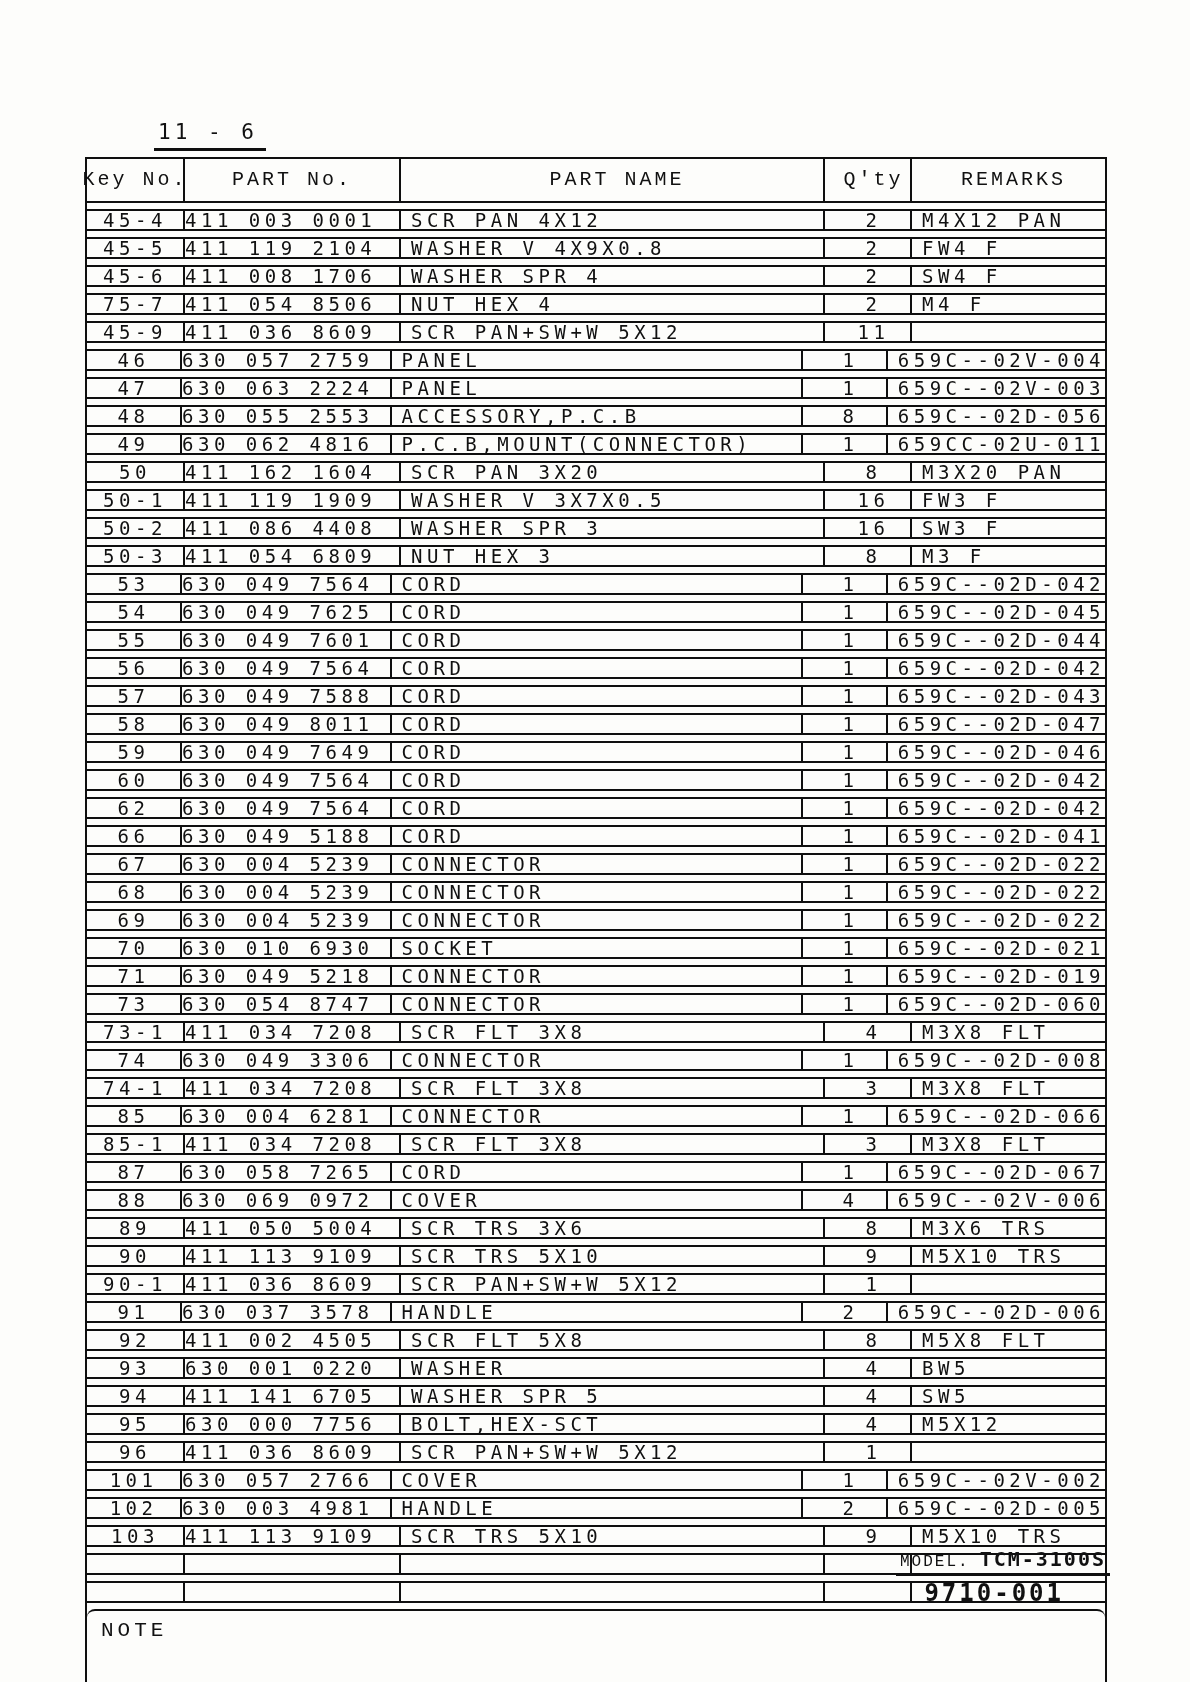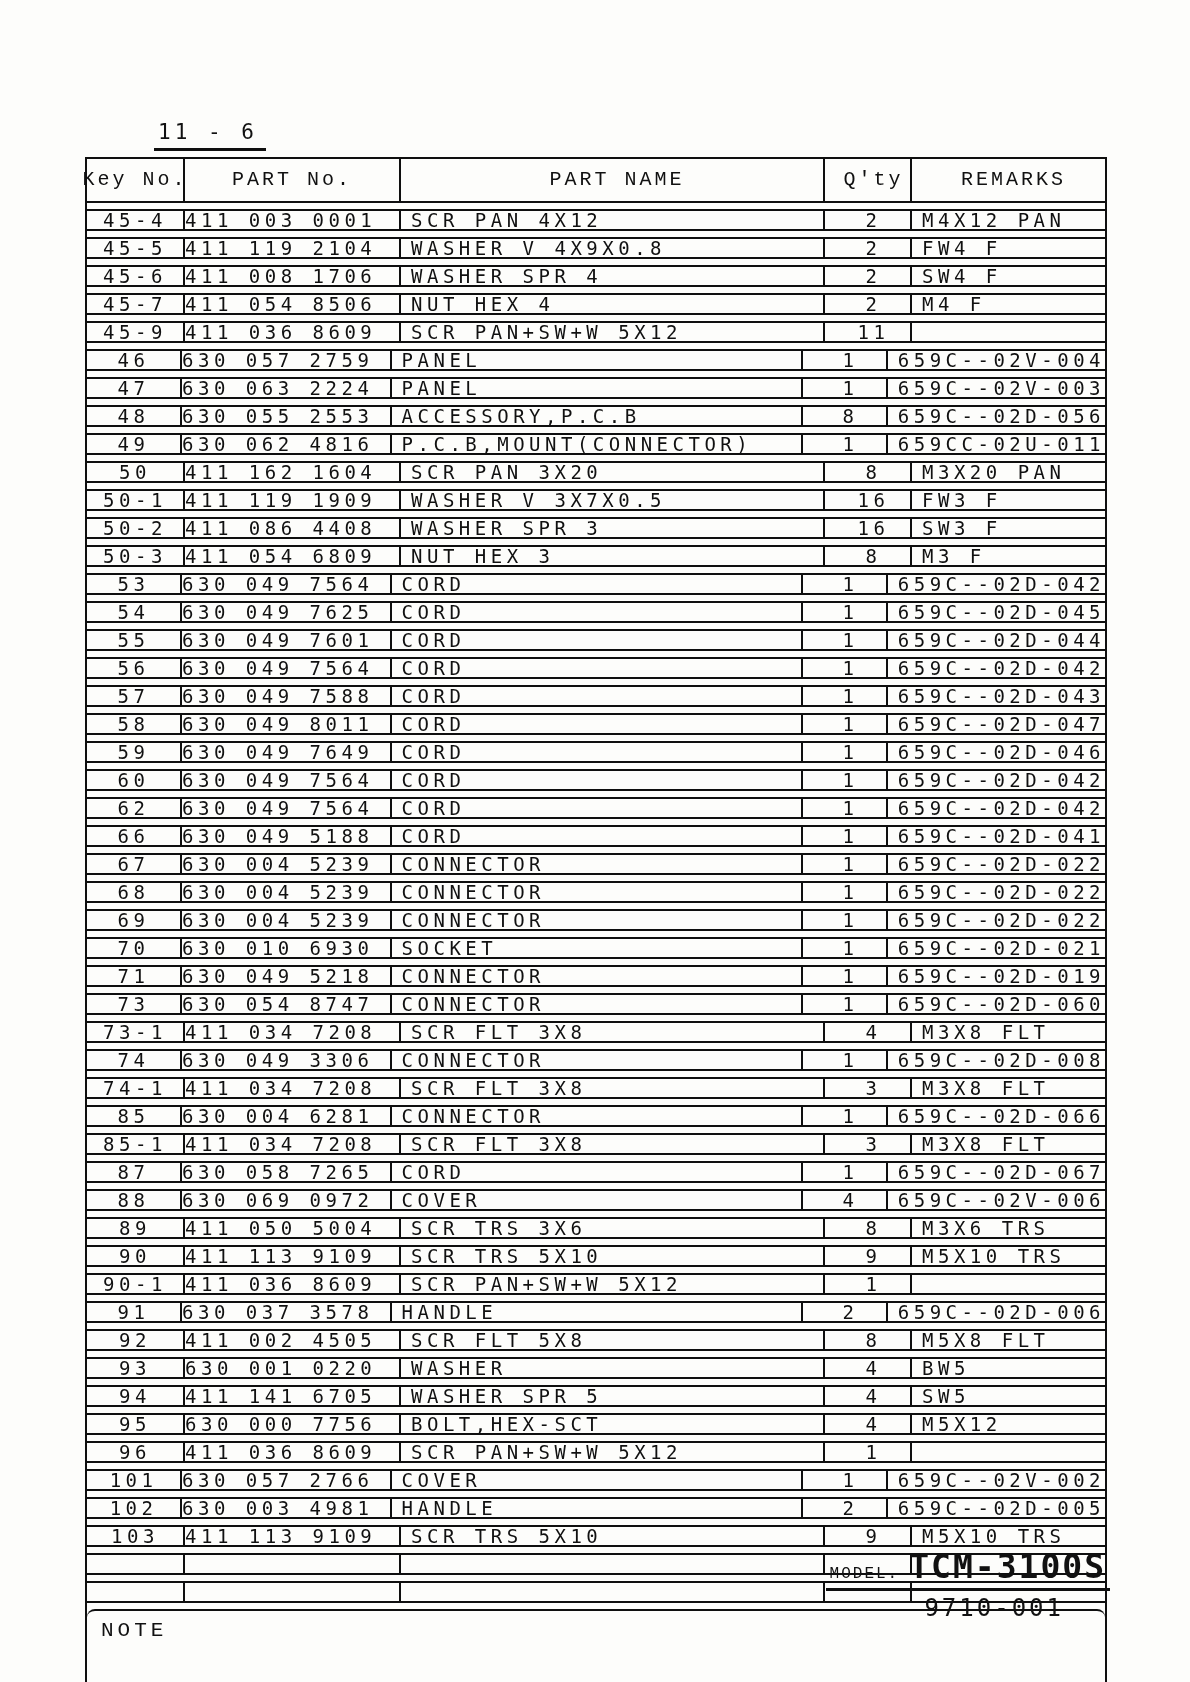--- a/index.html
+++ b/index.html
@@ -101,27 +101,27 @@
     padding:0 4px 2px 4px;
     white-space:nowrap;
   }
   .model-label{
     font-family:"Liberation Mono", monospace;
     font-size:16px;
     letter-spacing:2px;
     margin-right:10px;
   }
   .model-value{
-    font-size:33px;
+    font-size:20px;
     font-weight:bold;
     letter-spacing:2px;
   }
   .doc-number{
     font-size:24px;
-    font-weight:normal;
+    font-weight:bold;
     letter-spacing:3px;
     margin-top:3px;
     margin-right:46px;
     white-space:nowrap;
   }
 </style>
 </head>
 <body>
 
 <div class="page">
@@ -154,21 +154,21 @@
     <div class="cell c-remarks">FW4 F</div>
   </div>
         <div class="t-row">
     <div class="cell c-key">45-6</div>
     <div class="cell c-partno">411 008 1706</div>
     <div class="cell c-name">WASHER SPR 4</div>
     <div class="cell c-qty">2</div>
     <div class="cell c-remarks">SW4 F</div>
   </div>
         <div class="t-row">
-    <div class="cell c-key">45-7</div>
+    <div class="cell c-key">75-7</div>
     <div class="cell c-partno">411 054 8506</div>
     <div class="cell c-name">NUT HEX 4</div>
     <div class="cell c-qty">2</div>
     <div class="cell c-remarks">M4 F</div>
   </div>
         <div class="t-row">
     <div class="cell c-key">45-9</div>
     <div class="cell c-partno">411 036 8609</div>
     <div class="cell c-name">SCR PAN+SW+W 5X12</div>
     <div class="cell c-qty">11</div>

